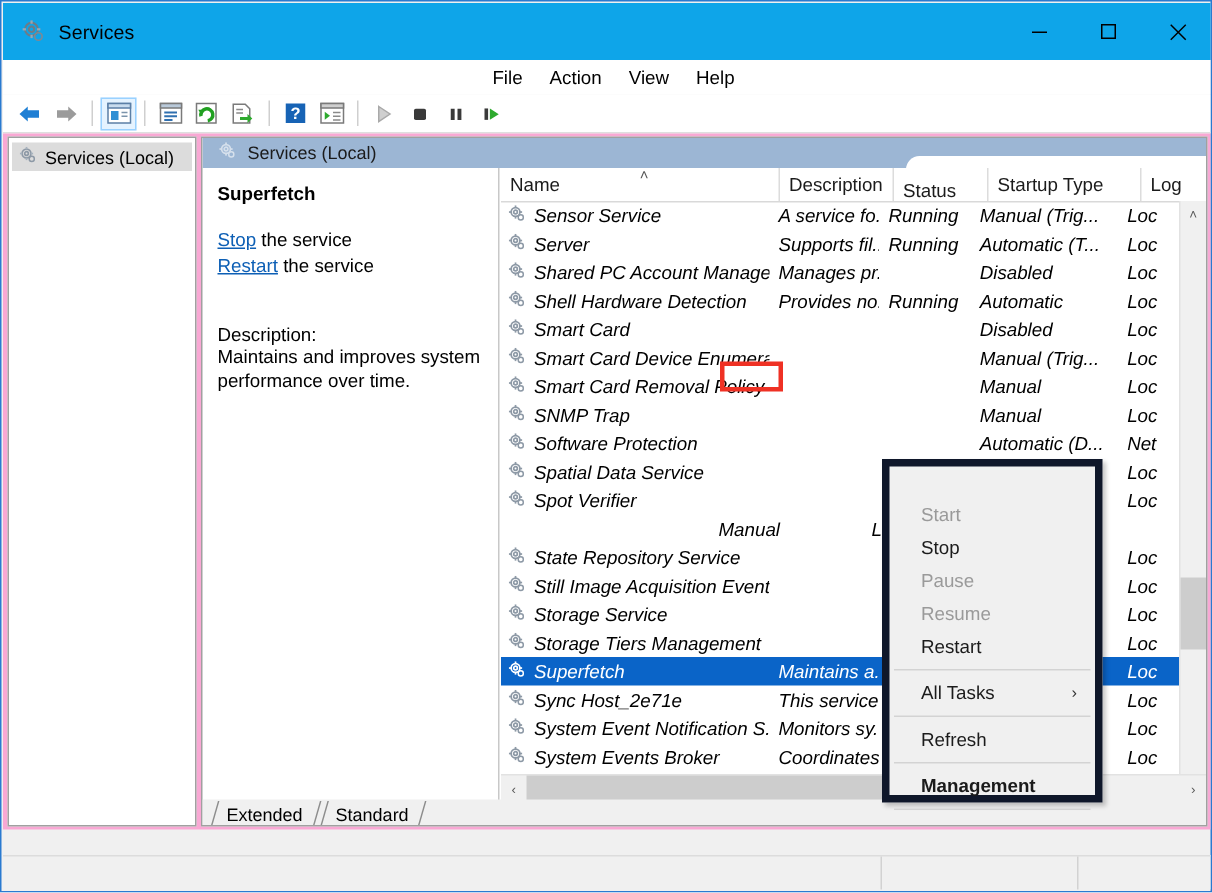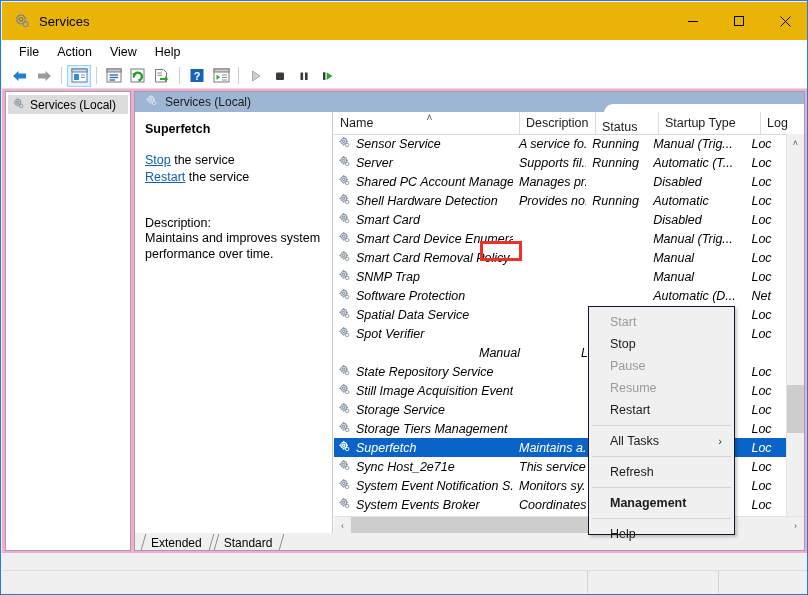--- a/index.html
+++ b/index.html
@@ -21,21 +21,21 @@
     box-sizing: border-box;
     border: 1px solid #2a7ad0;
     background: #f0f0f0;
     overflow: hidden;
   }
 
   
   #titlebar {
     position: absolute; left: 1px; top: 1px;
     width: 806px; height: 38px;
-    background: #eab308;
+    background: #0ea5e9;
     display: flex; align-items: center;
   }
   #title-icon {
     width: 18px; height: 18px; margin-left: 11px; margin-right: 8px;
     position: relative; flex: none;
   }
   #title-text {
     font-size: 13px; color: #000; letter-spacing: .1px;
   }
   .wbtns { margin-left: auto; display: flex; height: 38px; }
@@ -45,21 +45,21 @@
     font-size: 13px; color: #000;
   }
   .wbtn svg { display: block; }
 
   
   #menubar {
     position: absolute; left: 1px; top: 39px;
     width: 806px; height: 23px;
     background: #ffffff;
     display: flex; align-items: center;
-    padding-left: 8px; box-sizing: border-box;
+    padding-left: 8px; box-sizing: border-box; justify-content: center;
   }
   .menu-item {
     padding: 2px 9px; font-size: 12.5px; color: #000;
   }
 
   
   #toolbar {
     position: absolute; left: 1px; top: 62px;
     width: 806px; height: 26px;
     background: #ffffff;
@@ -250,24 +250,24 @@
     border-top: 1px solid #dcdcdc;
     display: flex;
   }
   .sb-pane { border-right: 1px solid #d2d2d2; height: 22px; }
 
   
   #ctxmenu {
     position: absolute; left: 453px; top: 214px;
     width: 147px; height: 229px;
     background: #f0f0f0;
-    border: 1px solid #0f172a;
+    border: 5px solid #0f172a;
     box-shadow: 2px 2px 3px rgba(0,0,0,.22);
     box-sizing: border-box;
-    padding-top: 4px;
+    padding-top: 21px;
     z-index: 40;
   }
   .mi {
     height: 22px; display: flex; align-items: center;
     padding-left: 21px; font-size: 12.5px; color: #1b1b1b;
     position: relative;
   }
   .mi.dis { color: #9a9a9a; }
   .mi.bold { font-weight: bold; }
   .mi .arrow { position: absolute; right: 12px; font-size: 11px; color: #333; }

